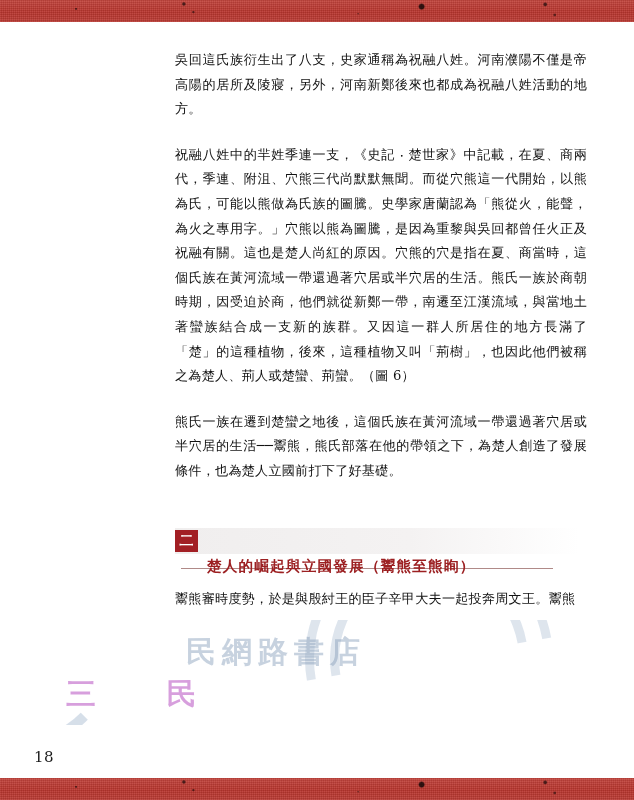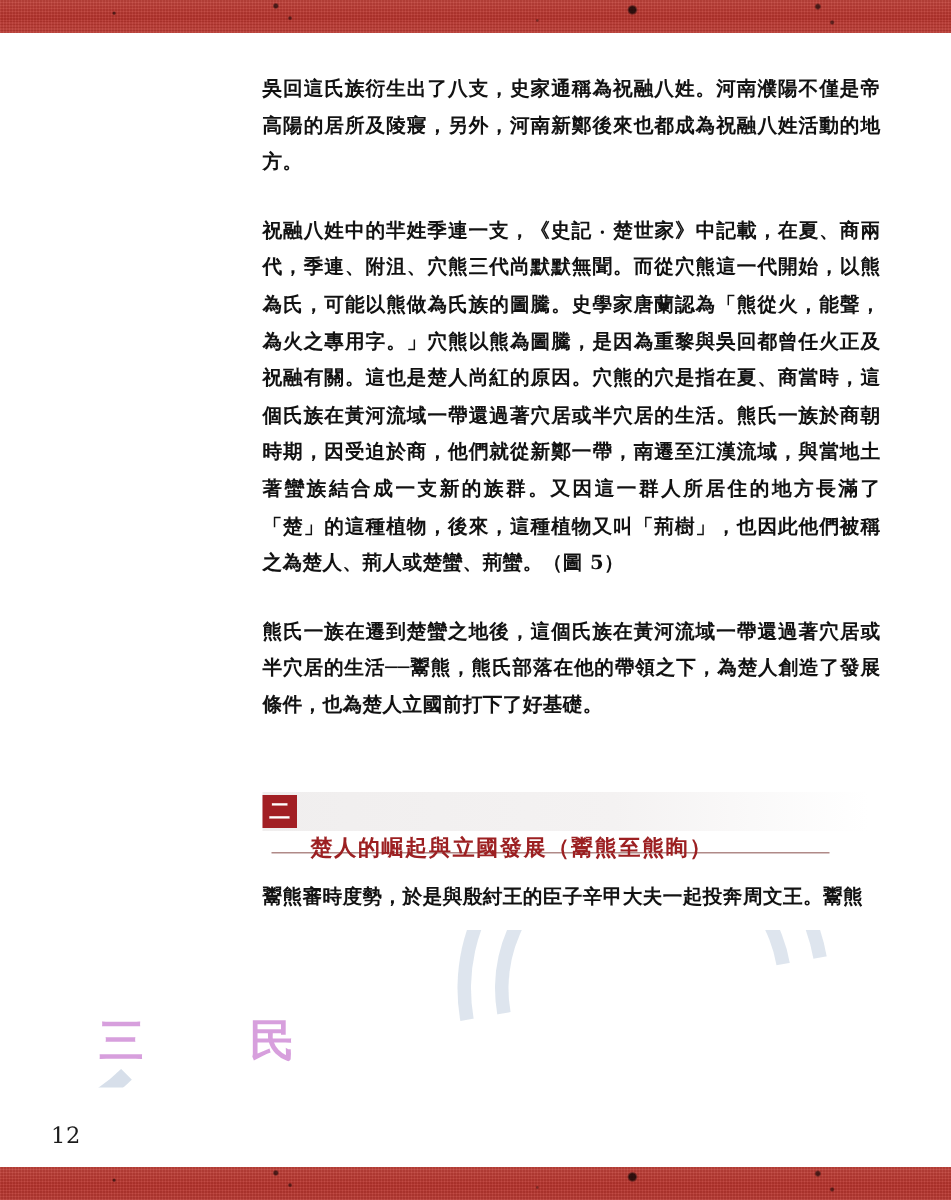--- a/index.html
+++ b/index.html
@@ -117,21 +117,20 @@
   p.para {
     margin: 0 0 21px 0;
     font-family: "DejaVu Serif", "Liberation Serif", serif;
     font-size: 13.1px;
     line-height: 24.6px;
     color: #121212;
     text-align: justify;
     text-justify: inter-character;
     letter-spacing: 0.25px;
     word-break: break-all;
-    font-weight: bold;
   }
   p.para.tight { margin-bottom: 20px; }
   p.para.last  { margin-bottom: 0; }
 
   
   .pre-heading-gap { height: 24px; }
 
   
   .section-heading {
     position: relative;
@@ -268,21 +267,21 @@
 
   <div class="band band-top"></div>
 
   <div class="band band-bottom"></div>
 
 
   <div class="column">
 
     <p class="para">吳回這氏族衍生出了八支，史家通稱為祝融八姓。河南濮陽不僅是帝高陽的居所及陵寢，另外，河南新鄭後來也都成為祝融八姓活動的地方。</p>
 
-    <p class="para">祝融八姓中的羋姓季連一支，《史記 ‧ 楚世家》中記載，在夏、商兩代，季連、附沮、穴熊三代尚默默無聞。而從穴熊這一代開始，以熊為氏，可能以熊做為氏族的圖騰。史學家唐蘭認為「熊從火，能聲，為火之專用字。」穴熊以熊為圖騰，是因為重黎與吳回都曾任火正及祝融有關。這也是楚人尚紅的原因。穴熊的穴是指在夏、商當時，這個氏族在黃河流域一帶還過著穴居或半穴居的生活。熊氏一族於商朝時期，因受迫於商，他們就從新鄭一帶，南遷至江漢流域，與當地土著蠻族結合成一支新的族群。又因這一群人所居住的地方長滿了「楚」的這種植物，後來，這種植物又叫「荊樹」，也因此他們被稱之為楚人、荊人或楚蠻、荊蠻。（圖 5）</p>
+    <p class="para">祝融八姓中的羋姓季連一支，《史記 ‧ 楚世家》中記載，在夏、商兩代，季連、附沮、穴熊三代尚默默無聞。而從穴熊這一代開始，以熊為氏，可能以熊做為氏族的圖騰。史學家唐蘭認為「熊從火，能聲，為火之專用字。」穴熊以熊為圖騰，是因為重黎與吳回都曾任火正及祝融有關。這也是楚人尚紅的原因。穴熊的穴是指在夏、商當時，這個氏族在黃河流域一帶還過著穴居或半穴居的生活。熊氏一族於商朝時期，因受迫於商，他們就從新鄭一帶，南遷至江漢流域，與當地土著蠻族結合成一支新的族群。又因這一群人所居住的地方長滿了「楚」的這種植物，後來，這種植物又叫「荊樹」，也因此他們被稱之為楚人、荊人或楚蠻、荊蠻。（圖 6）</p>
 
     <p class="para tight">熊氏一族在遷到楚蠻之地後，這個氏族在黃河流域一帶還過著穴居或半穴居的生活──鬻熊，熊氏部落在他的帶領之下，為楚人創造了發展條件，也為楚人立國前打下了好基礎。</p>
 
     <div class="pre-heading-gap"></div>
 
     <div class="section-heading">
       <div class="section-num">二</div>
       <div class="section-title">楚人的崛起與立國發展（鬻熊至熊眴）</div>
     </div>
 
@@ -295,18 +294,19 @@
   <div class="watermark">
     <div class="wm-arcs">
       <span></span>
         <span></span>
         <span></span>
     </div>
     <div class="wm-arcs-right">
       <span></span>
         <span></span>
     </div>
+    <div class="wm-cn">民網路書店</div>
     <div class="wm-cn2">三 民</div>
   </div>
 
-  <div class="page-number">12</div>
+  <div class="page-number">18</div>
 
 </div>
 
 </body></html>

